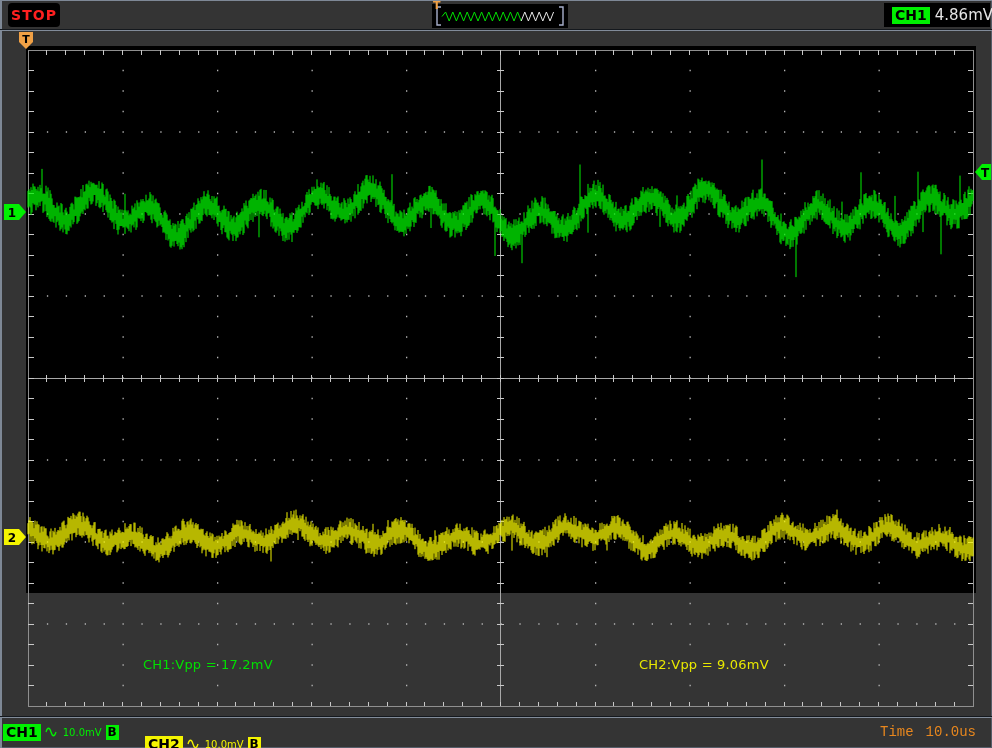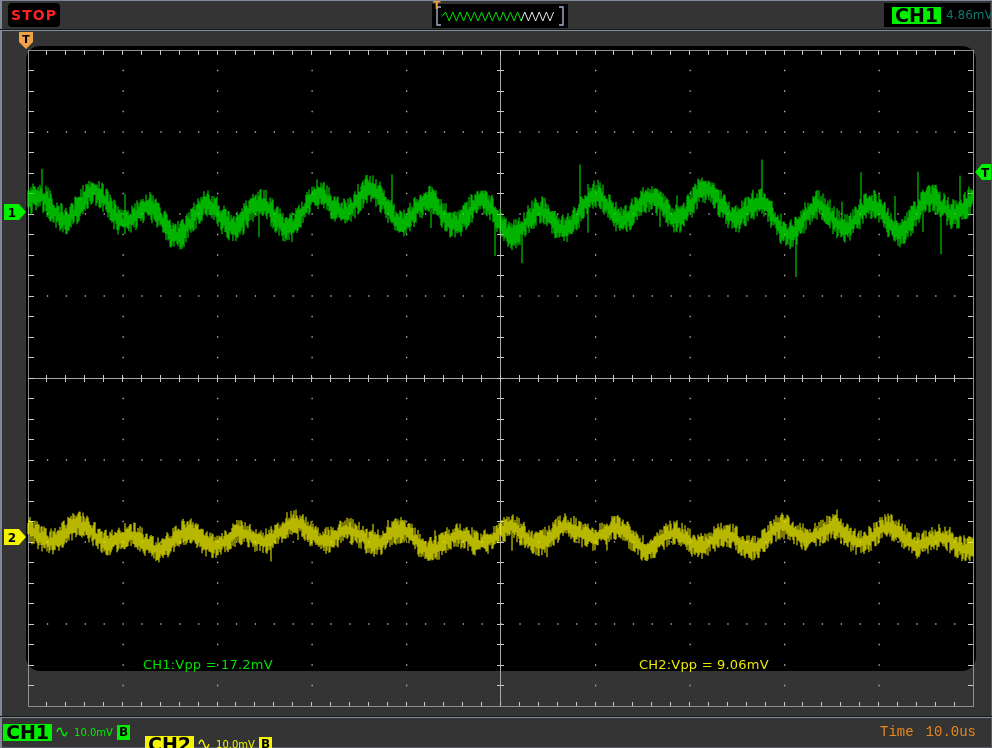--- a/index.html
+++ b/index.html
@@ -19,27 +19,27 @@
     color:#ff2020;font-size:14px;font-weight:bold;letter-spacing:1px;
   }
   .preview{position:absolute;left:432px;top:4px;width:136px;height:24px;background:#000;}
   .preview-t{
     position:absolute;left:433px;top:0px;color:#f0a045;font-size:11px;font-weight:bold;line-height:12px;
   }
   .trig-box{
     position:absolute;left:884px;top:3px;width:106px;height:24px;background:#000;
     display:flex;align-items:center;gap:5px;padding:0 3px;box-sizing:border-box;
   }
-  .badge{display:inline-block;padding:0 3px;font-size:19px;font-weight:bold;line-height:17px;color:#000;}
+  .badge{display:inline-block;padding:0 3px;font-size:14px;font-weight:bold;line-height:17px;color:#000;}
   .badge.g{background:#00f000;}
   .badge.y{background:#f4f400;}
-  .trig-val{color:#0f766e;font-size:12px;}
+  .trig-val{color:#e5e5e5;font-size:15px;}
 
   
-  .display{position:absolute;left:26px;top:46px;width:950px;height:625px;background:#000;border-radius:14px;}
+  .display{position:absolute;left:26px;top:46px;width:950px;height:547px;background:#000;}
   .display svg{position:absolute;left:0;top:0;}
   .meas{position:absolute;font-size:13px;letter-spacing:0.2px;}
   .meas1{left:117px;top:611px;color:#00e000;}
   .meas2{left:589px;top:611px;color:#e8e800;margin-left:24px;}
 
   
   .marker{position:absolute;}
 
   
   .bb-group{position:absolute;top:722px;height:20px;display:flex;align-items:center;gap:4px;}

